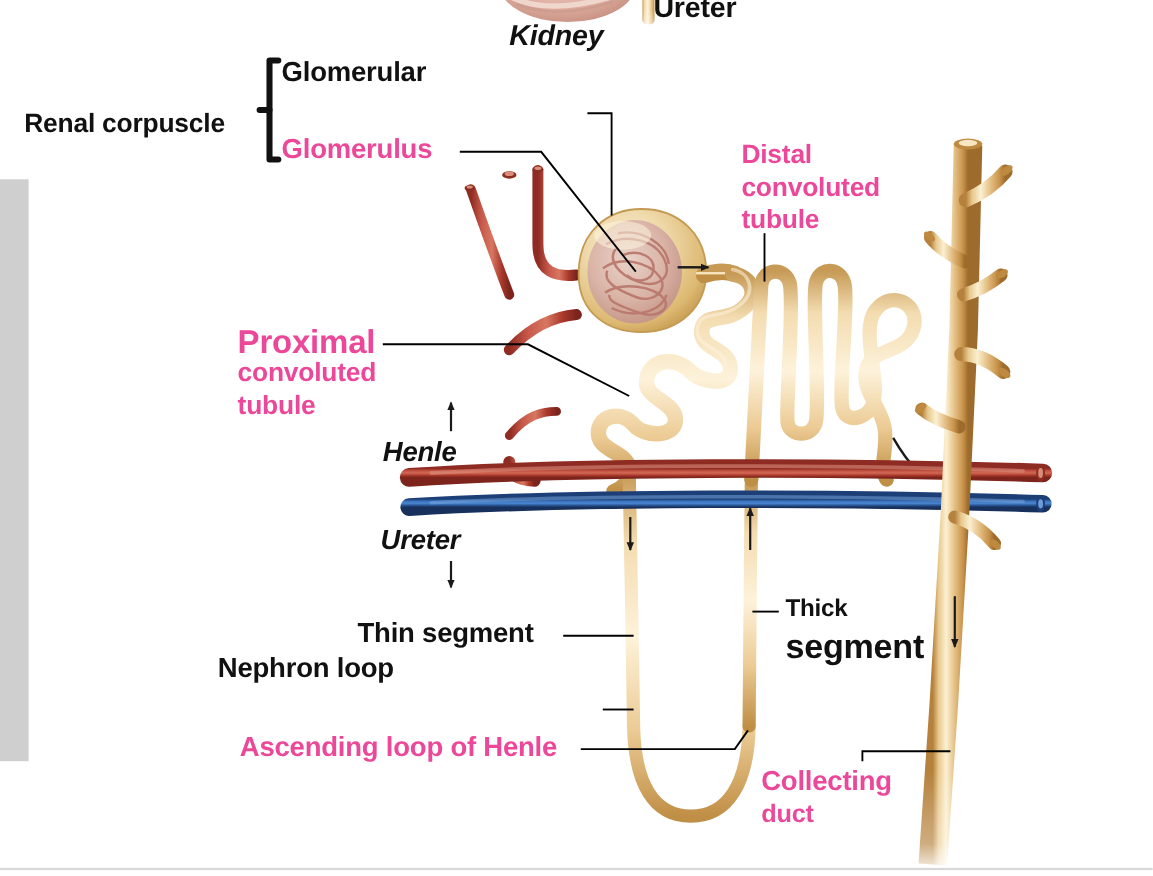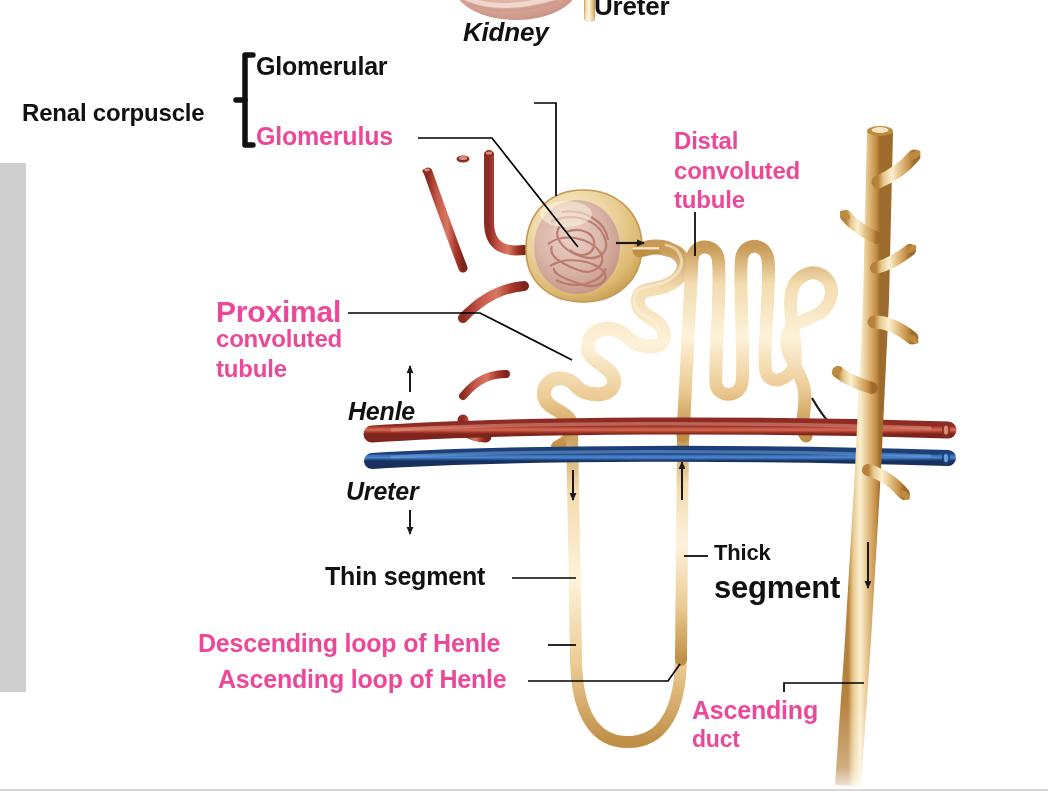--- a/index.html
+++ b/index.html
@@ -319,23 +319,23 @@
   <div class="lbl lbl-blue" style="left:674px; top:187px; font-size:24px;">tubule</div>
 
   <div class="lbl lbl-blue" style="left:216px; top:296px; font-size:30px;">Proximal</div>
   <div class="lbl lbl-blue" style="left:216px; top:326px; font-size:24px;">convoluted</div>
   <div class="lbl lbl-blue" style="left:216px; top:356px; font-size:24px;">tubule</div>
 
   <div class="lbl lbl-black lbl-italic" style="left:348px; top:398px; font-size:25px;">Henle</div>
   <div class="lbl lbl-black lbl-italic" style="left:346px; top:478px; font-size:25px;">Ureter</div>
 
   <div class="lbl lbl-black" style="left:305px; top:563px; font-size:25px;margin-left:20px;">Thin segment</div>
-  <div class="lbl lbl-blue" style="left:198px; top:630px; font-size:25px;">Descending loop of Henle</div>
+  <div class="lbl lbl-black" style="left:198px; top:594px; font-size:25px;">Nephron loop</div>
   <div class="lbl lbl-blue" style="left:198px; top:666px; font-size:25px;margin-left:20px;">Ascending loop of Henle</div>
 
   <div class="lbl lbl-black" style="left:714px; top:541px; font-size:22px;">Thick</div>
   <div class="lbl lbl-black" style="left:714px; top:571px; font-size:31px;">segment</div>
 
-  <div class="lbl lbl-blue" style="left:692px; top:697px; font-size:25px;">Ascending</div>
+  <div class="lbl lbl-blue" style="left:692px; top:697px; font-size:25px;">Collecting</div>
   <div class="lbl lbl-blue" style="left:692px; top:727px; font-size:23px;">duct</div>
 
   <div class="bottom-rule"></div>
 </div>
 
 </body></html>

